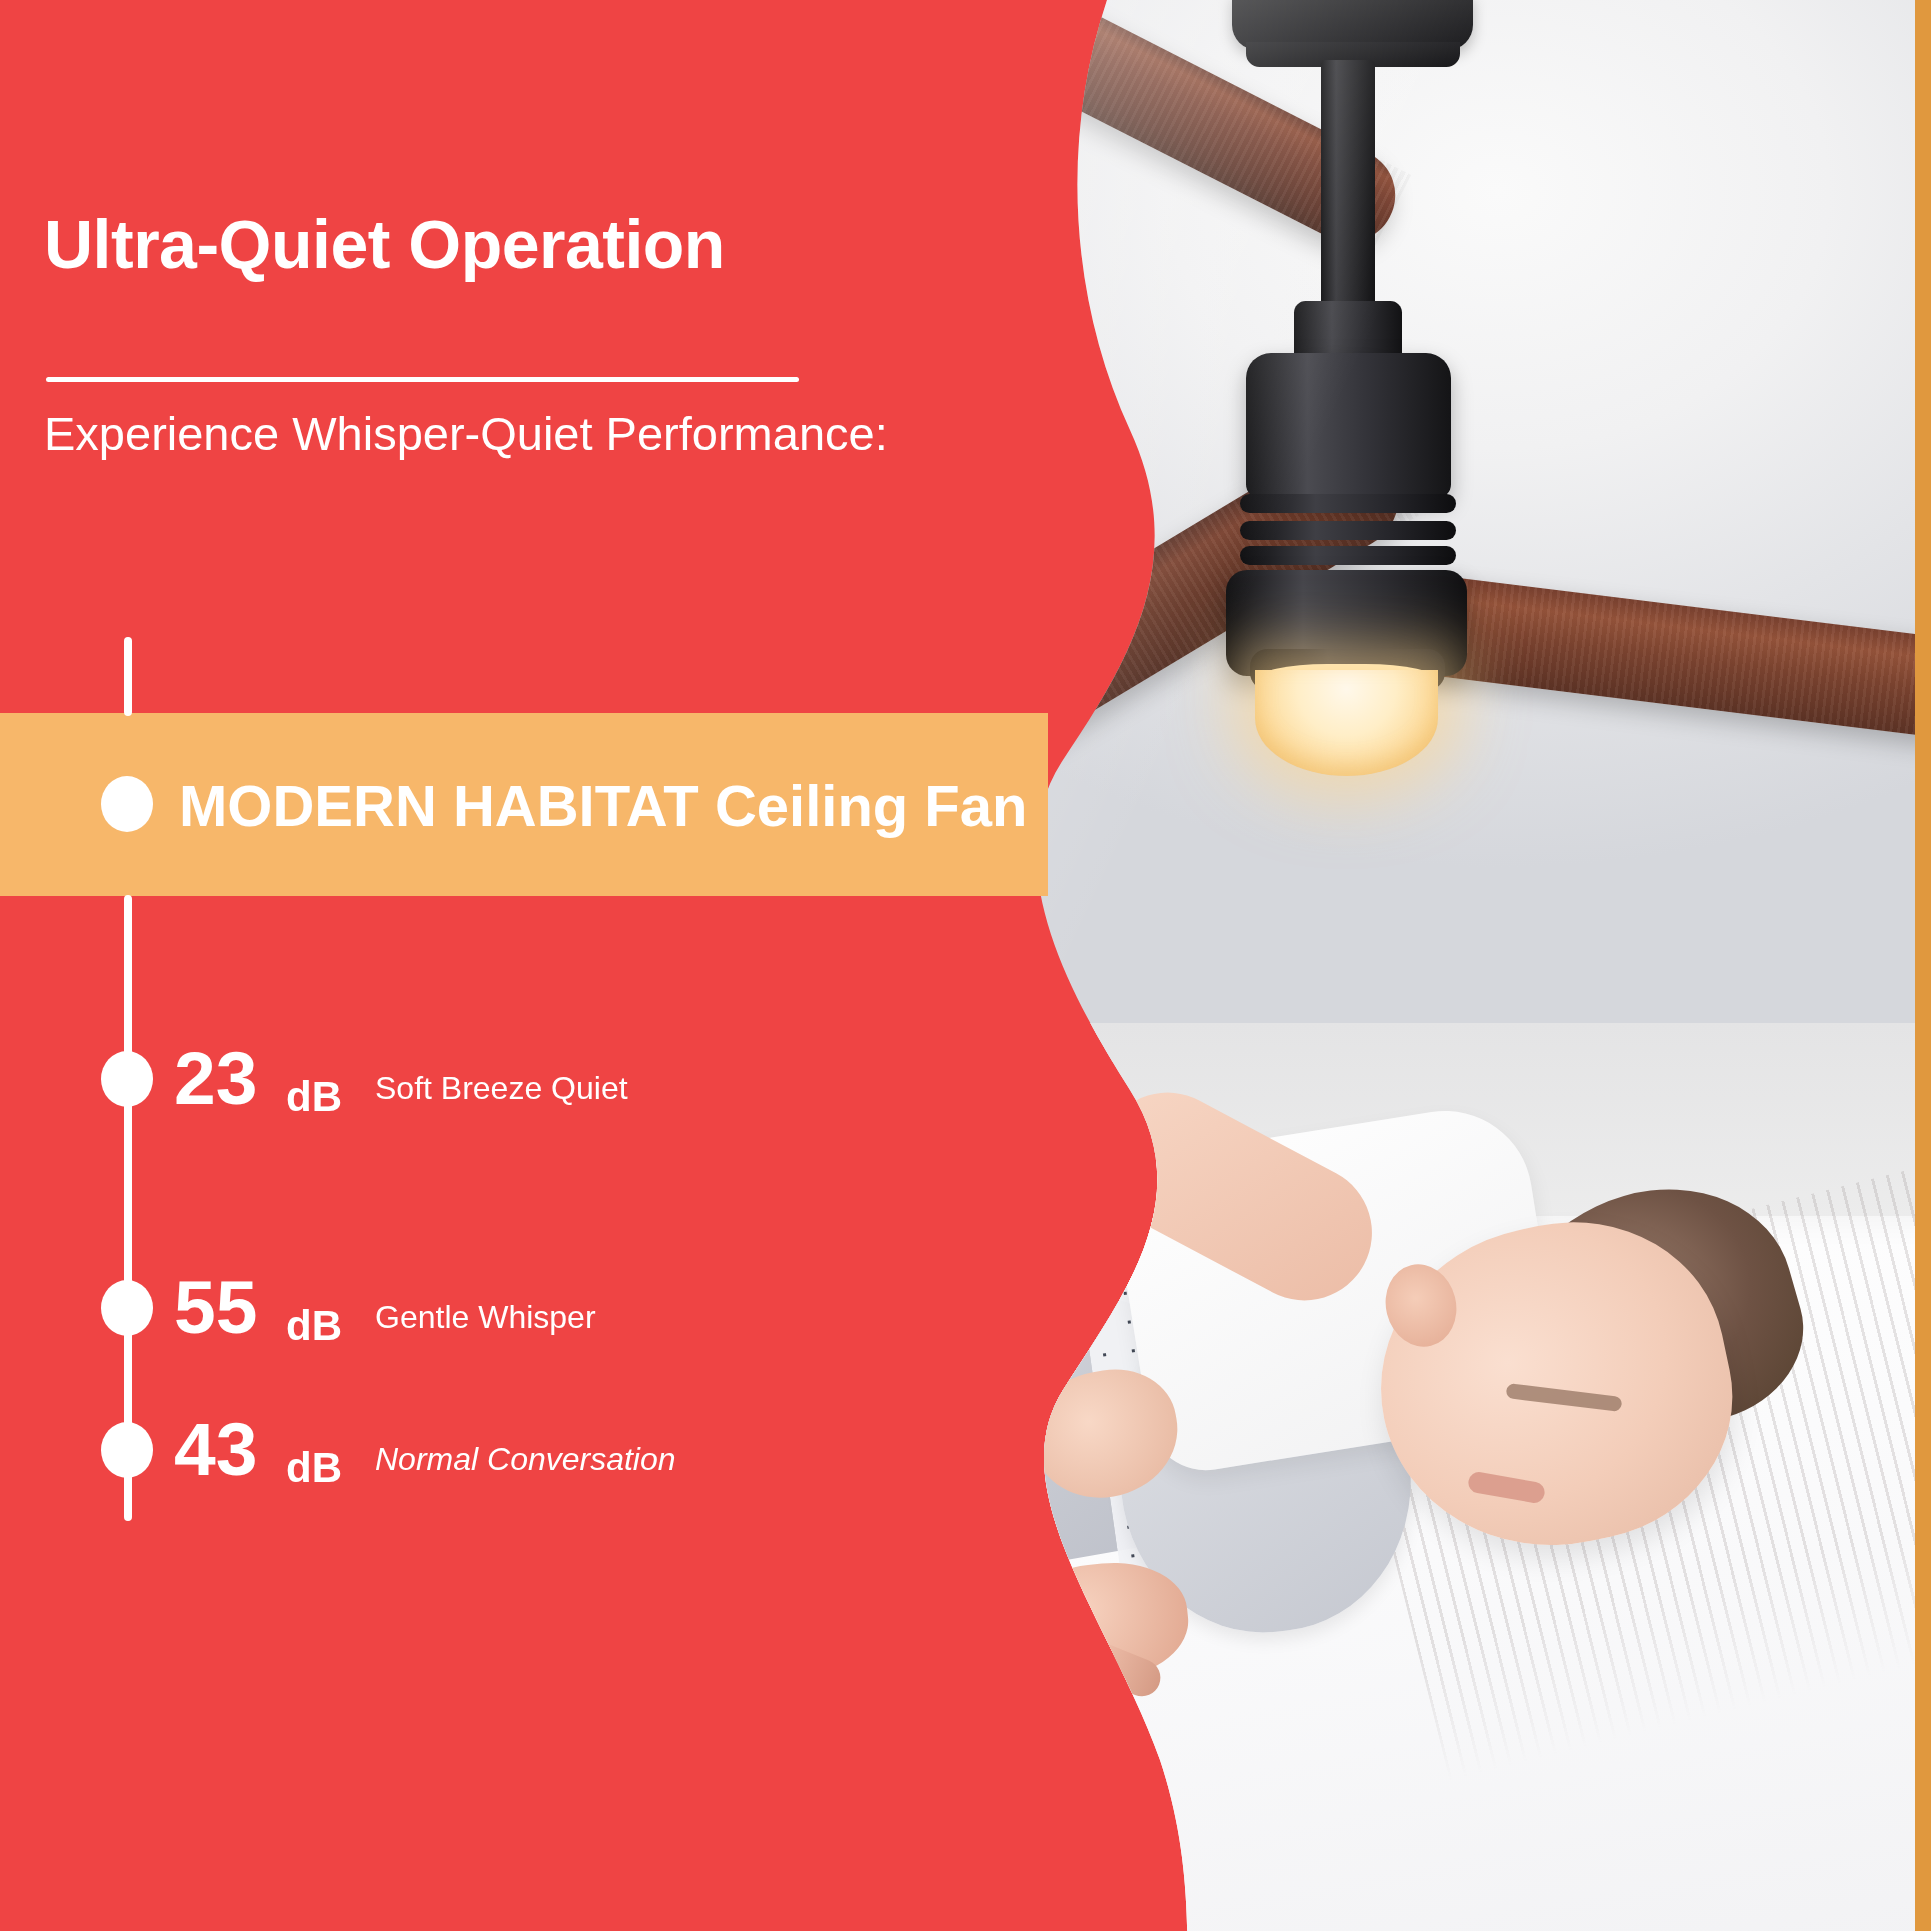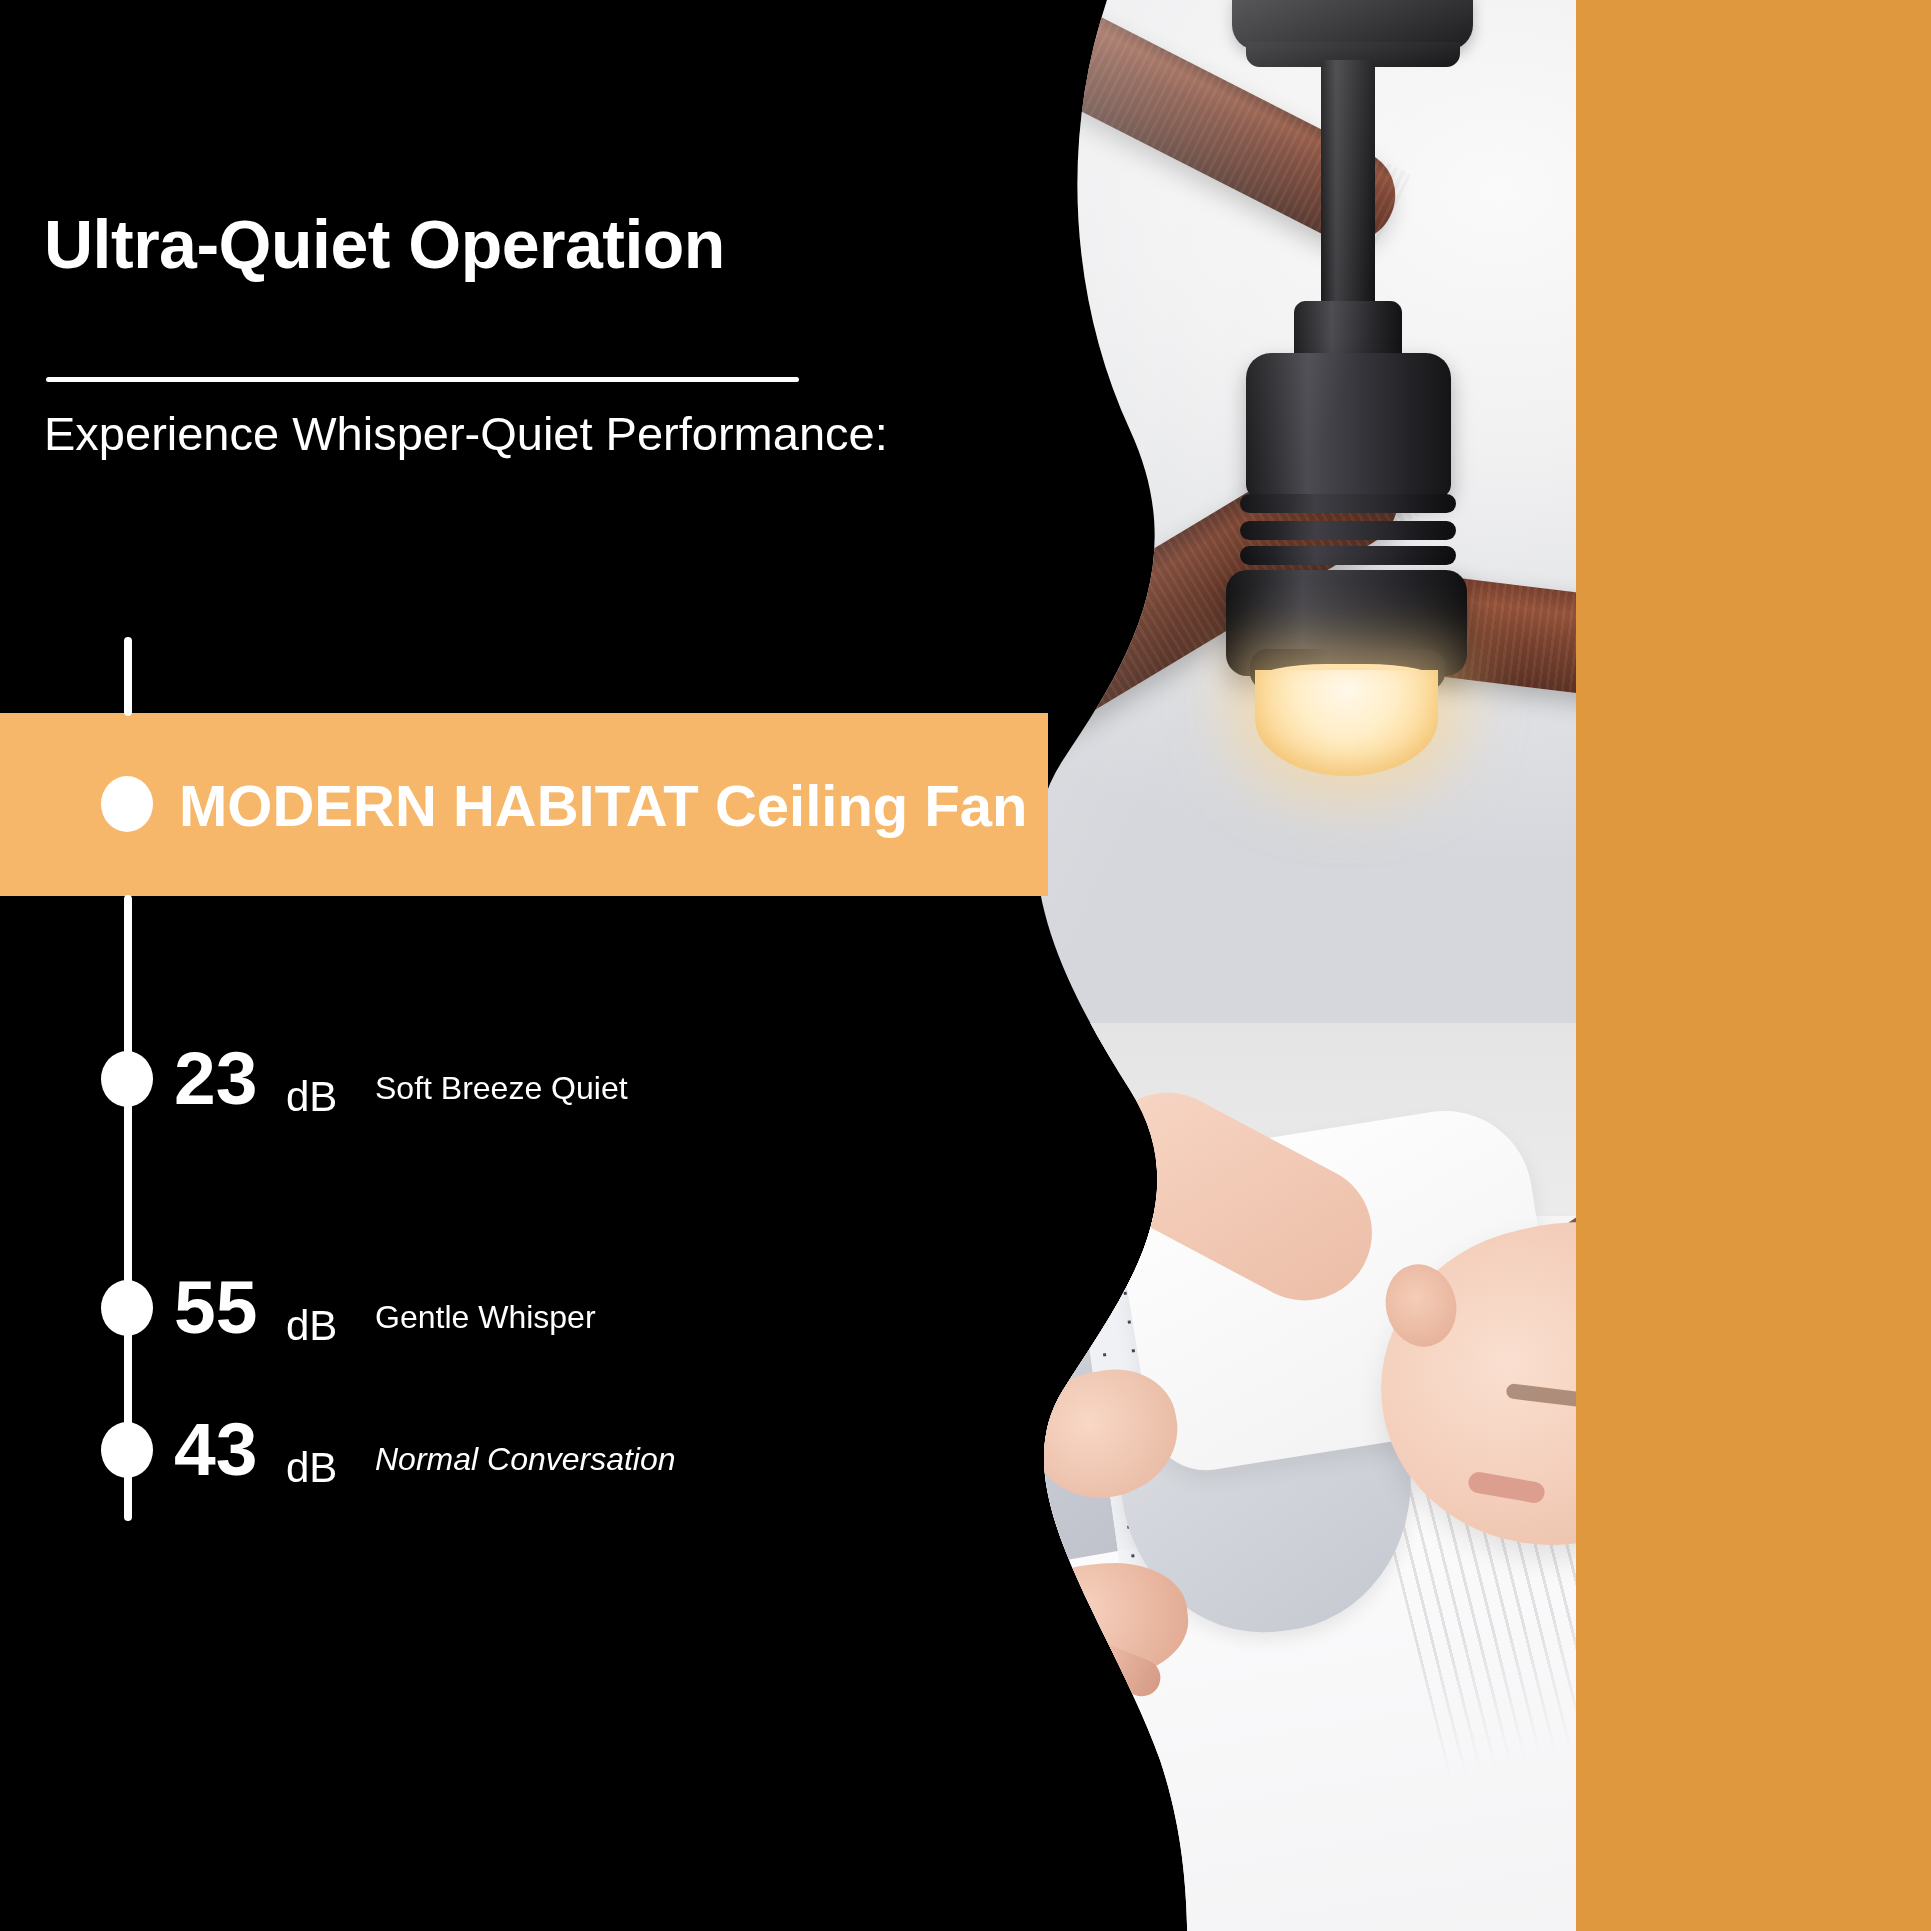--- a/index.html
+++ b/index.html
@@ -1,21 +1,21 @@
 <!DOCTYPE html>
 <html><head>
 <meta charset="utf-8">
 <style>
   html,body{margin:0;padding:0;}
   body{
     width:1931px;height:1931px;overflow:hidden;
     font-family:"Liberation Sans",sans-serif;
     background:#e0983e;
   }
-  #stage{position:relative;width:1576px;height:1931px;overflow:hidden;background:#000000;}
+  #stage{position:relative;width:1915px;height:1931px;overflow:hidden;background:#ef4444;}
 
   
   #photo-col{
     position:absolute;left:0;top:0;width:1931px;height:1931px;
     clip-path: path("M1107,0 C1060,140 1070,300 1130,430 C1190,560 1130,660 1063,760 C1000,856 1060,980 1130,1090 C1200,1200 1120,1300 1063,1390 C1000,1490 1110,1620 1160,1760 C1190,1850 1188,1930 1187,2000 L2000,2000 L2000,0 Z");
   }
   
   .fan-scene{position:absolute;left:792px;top:0;width:1139px;height:1062px;overflow:hidden;
     background:
       radial-gradient(ellipse 869px 676px at 62% 18%, #fafafa 0%, #f1f1f2 38%, #e3e4e7 68%, #d5d7dc 100%);
@@ -121,21 +121,21 @@
   .timeline{position:absolute;left:124px;top:637px;width:7.7px;height:618px;background:#ffffff;border-radius:3.9px;}
   .tl-a{top:637px;height:79px;}
   .tl-b{top:895px;height:626px;}
 
   .hl-band{position:absolute;left:0;top:713px;width:1048px;height:183px;background:#f7b76a;}
 
   .row{position:absolute;left:0;width:1062px;height:106px;}
   .dot{position:absolute;left:101px;width:52px;height:56px;border-radius:50%;background:#ffffff;}
   .row-title{position:absolute;left:179px;font-size:58px;font-weight:700;color:#ffffff;white-space:nowrap;}
   .db-num{position:absolute;left:174px;font-size:75px;font-weight:700;color:#ffffff;line-height:1;}
-  .db-unit{position:absolute;font-size:42px;font-weight:400;color:#ffffff;line-height:1;}
+  .db-unit{position:absolute;font-size:42px;font-weight:700;color:#ffffff;line-height:1;}
   .db-label{position:absolute;font-size:32px;color:#ffffff;white-space:nowrap;}
 </style>
 </head>
 <body>
 
 <div id="stage">
 
   <div id="photo-col">
 
     <div class="fan-scene">

